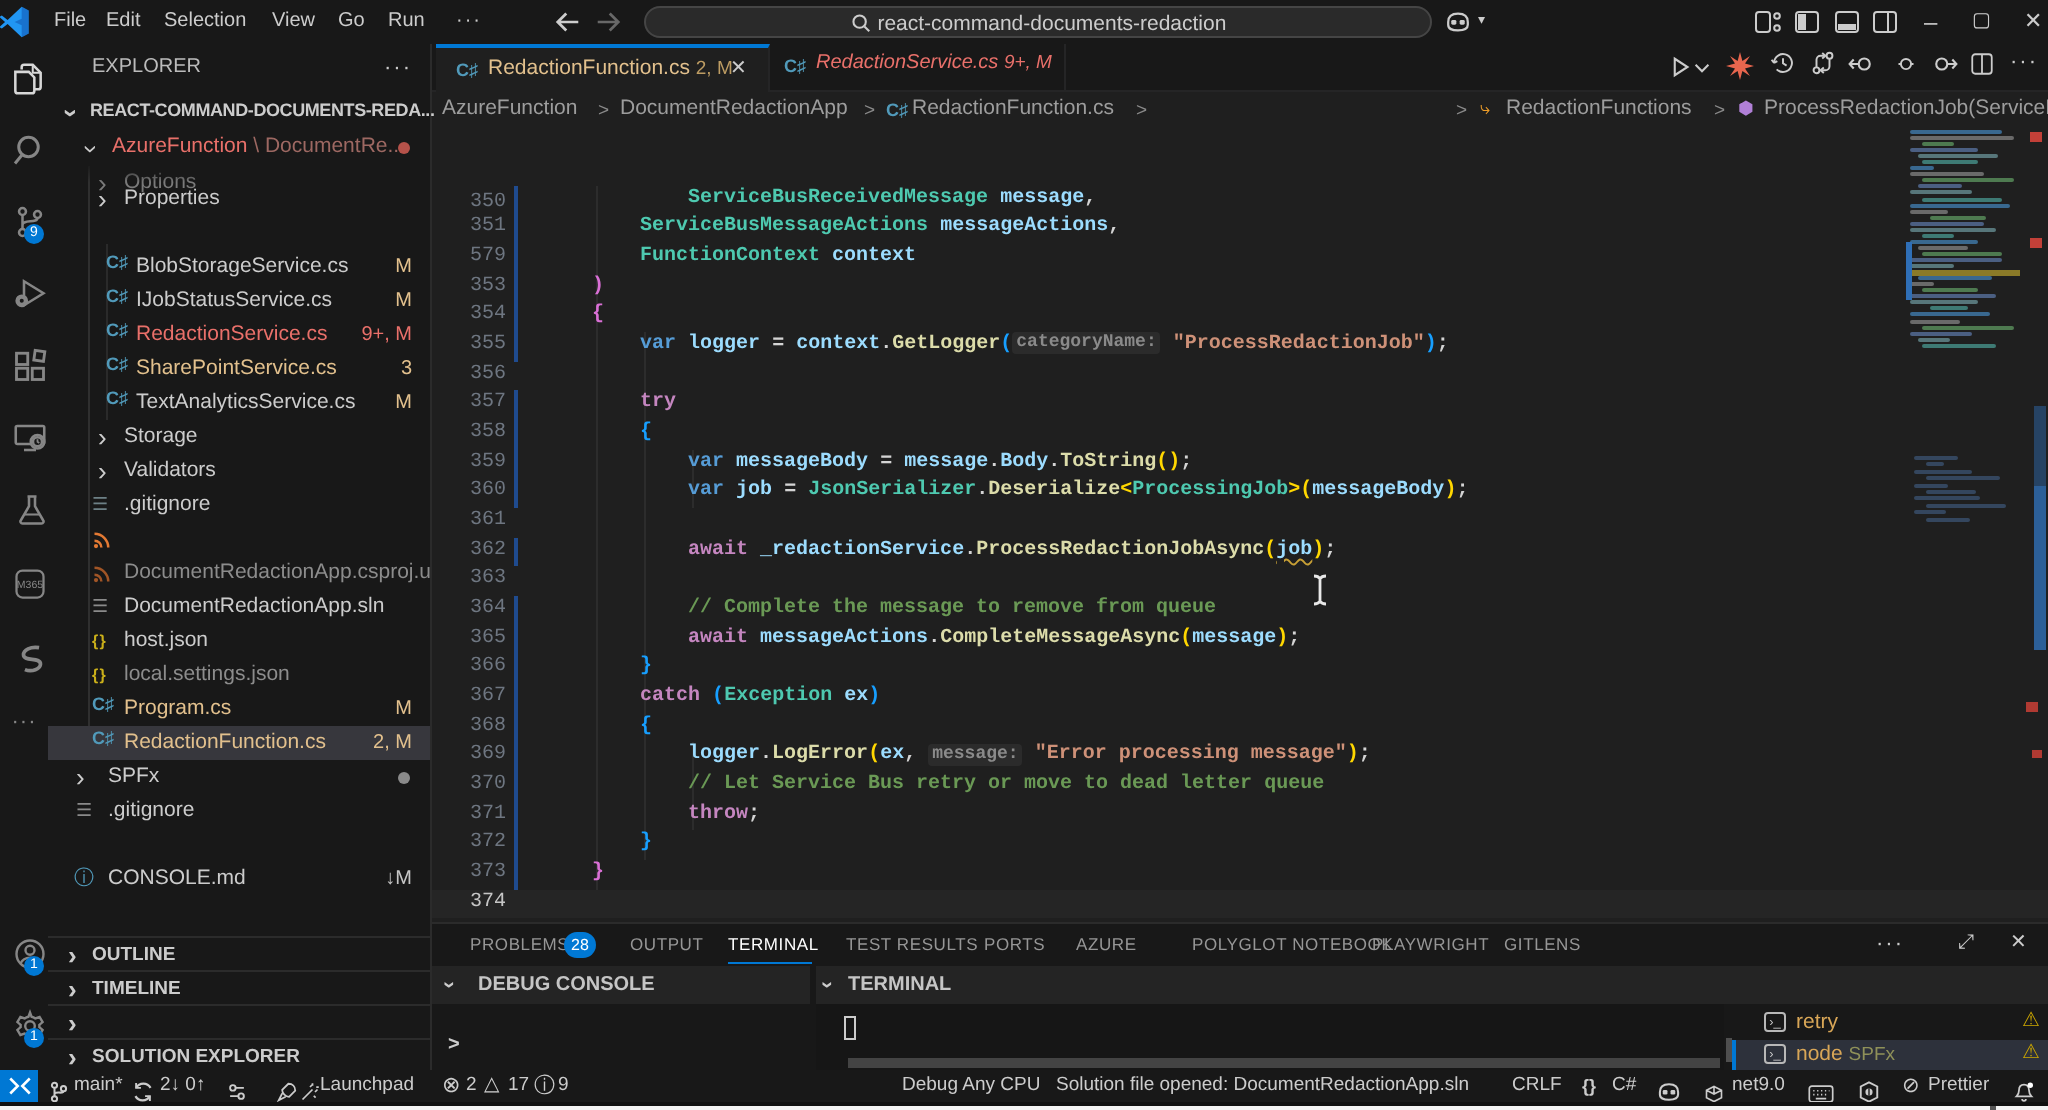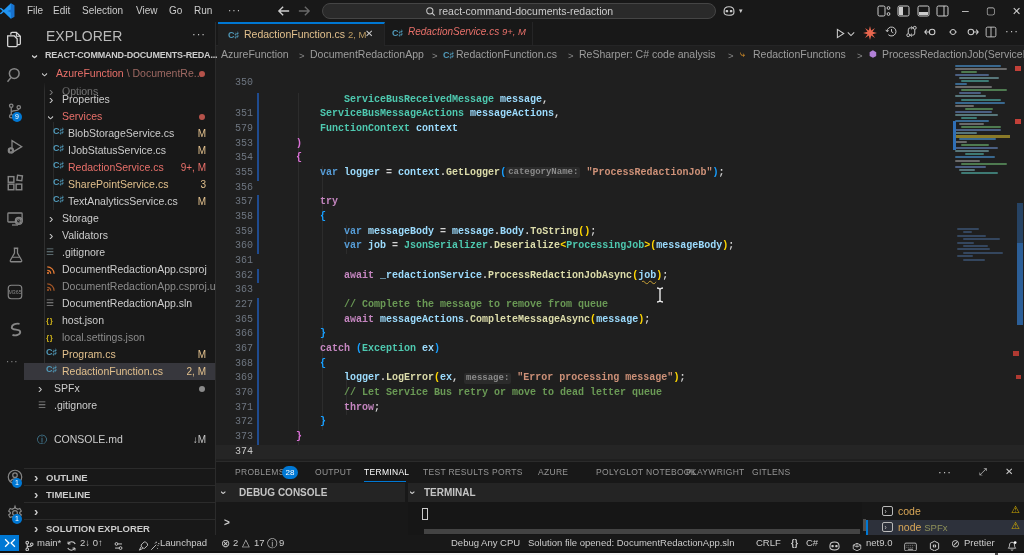--- a/index.html
+++ b/index.html
@@ -212,21 +212,21 @@
     <svg class="aicon" style="top:482px;left:3px" width="18" height="18" viewBox="0 0 24 24">
         <g stroke="#868686" stroke-width="1.6" fill="none">
           <circle cx="12" cy="12" r="3.2"></circle>
           <path d="M12 3 L13 5.8 C14 6 14.8 6.4 15.6 7 L18.4 6 L20.4 9.4 L18.2 11.3 C18.3 12.3 18.3 11.7 18.2 12.7 L20.4 14.6 L18.4 18 L15.6 17 C14.8 17.6 14 18 13 18.2 L12 21 L11 18.2 C10 18 9.2 17.6 8.4 17 L5.6 18 L3.6 14.6 L5.8 12.7 C5.7 11.7 5.7 12.3 5.8 11.3 L3.6 9.4 L5.6 6 L8.4 7 C9.2 6.4 10 6 11 5.8 Z"></path>
         </g>
       </svg>
     <div class="badge" style="left:12px;top:492px">1</div>
   </div>
 
   <div class="abs" id="sidebar">
-    <div class="abs" style="left:22px;top:6px;font-size:14px;color:#bbbbbb">EXPLORER</div>
+    <div class="abs" style="left:22px;top:6px;font-size:10px;color:#bbbbbb">EXPLORER</div>
     <div class="abs" style="left:168px;top:6px;font-size:11px;color:#cccccc;letter-spacing:1px">···</div>
 
     <div class="abs" style="left:19.5px;top:61px;width:1px;height:297px;background:#2f2f2f"></div>
     <div class="abs" style="left:29px;top:100px;width:1px;height:88px;background:#2a2a2a"></div>
     <div class="abs" style="left:0px;top:60px;width:191px;height:9px;background:linear-gradient(#181818f0,#18181800);z-index:2"></div>
 
     <div class="trow" style="top:25px;font-weight:bold;background:#181818;z-index:3">
         <span class="chev" style="left:9px;transform:rotate(90deg);transform-origin:45% 55%">›</span>
         <span style="position:absolute;left:21px;color:#cccccc;font-size:9px;letter-spacing:-0.2px">REACT-COMMAND-DOCUMENTS-REDA...</span>
       </div>
@@ -235,25 +235,20 @@
         <span style="position:absolute;left:32px" class="red">AzureFunction <span style="color:#9d6862">\ DocumentRe...</span></span>
         <div class="dot" style="right:10px;top:6px;background:#b5524a"></div>
       </div>
     <div class="trow" style="top:61px;color:#7a7a7a;">
         <span class="chev" style="left:25px;color:#7a7a7a">›</span>
         <span style="position:absolute;left:38px">Options</span>
       </div>
     <div class="trow" style="top:68.5px">
         <span class="chev" style="left:25px">›</span>
         <span style="position:absolute;left:38px">Properties</span>
-      </div>
-    <div class="trow" style="top:85.5px">
-        <span class="chev" style="left:25px;transform:rotate(90deg);transform-origin:45% 55%">›</span>
-        <span style="position:absolute;left:38px" class="red">Services</span>
-        <div class="dot" style="right:10px;top:6px;background:#b5524a"></div>
       </div>
     <div class="trow" style="top:102.5px">
         <span class="csicon" style="left:29px">C♯</span>
         <span style="position:absolute;left:44px">BlobStorageService.cs</span>
         <span class="tbadge yel">M</span>
       </div>
     <div class="trow" style="top:119.5px">
         <span class="csicon" style="left:29px">C♯</span>
         <span style="position:absolute;left:44px">IJobStatusService.cs</span>
         <span class="tbadge yel">M</span>
@@ -286,21 +281,20 @@
         <span style="position:absolute;left:38px">.gitignore</span>
       </div>
     <div class="trow" style="top:238.5px">
         <svg style="position:absolute;left:22px;top:4px" width="10" height="10" viewBox="0 0 16 16">
           <g fill="none" stroke="#e37933" stroke-width="2">
             <path d="M2 8.5 A5.5 5.5 0 0 1 7.5 14"></path>
             <path d="M2 3 A11 11 0 0 1 13 14"></path>
           </g>
           <circle cx="3.2" cy="12.8" r="1.7" fill="#e37933"></circle>
         </svg>
-        <span style="position:absolute;left:38px">DocumentRedactionApp.csproj</span>
       </div>
     <div class="trow" style="top:255.5px">
         <svg style="position:absolute;left:22px;top:4px" width="10" height="10" viewBox="0 0 16 16">
           <g fill="none" stroke="#a15526" stroke-width="2">
             <path d="M2 8.5 A5.5 5.5 0 0 1 7.5 14"></path>
             <path d="M2 3 A11 11 0 0 1 13 14"></path>
           </g>
           <circle cx="3.2" cy="12.8" r="1.7" fill="#a15526"></circle>
         </svg>
         <span style="position:absolute;left:38px" class="gray">DocumentRedactionApp.csproj.u...</span>
@@ -426,40 +420,39 @@
   </div>
 
   <div class="abs" id="crumbs">
     <span class="abs" style="left:5px">AzureFunction</span>
       <span class="abs" style="left:83px;font-size:9.5px;color:#8a8a8a;top:0.5px">&gt;</span>
     <span class="abs" style="left:94px">DocumentRedactionApp</span>
       <span class="abs" style="left:216px;font-size:9.5px;color:#8a8a8a;top:0.5px">&gt;</span>
     <span class="csicon" style="left:227px;top:3px">C♯</span>
     <span class="abs" style="left:240px">RedactionFunction.cs</span>
       <span class="abs" style="left:352px;font-size:9.5px;color:#8a8a8a;top:0.5px">&gt;</span>
-    <span class="abs" style="left:363px">ReSharper: C# code analysis</span>
       <span class="abs" style="left:512px;font-size:9.5px;color:#8a8a8a;top:0.5px">&gt;</span>
     <span class="abs" style="left:524px;top:3px;width:10px;height:10px;line-height:10px;font-size:9px;color:#ee9d28">⤷</span>
     <span class="abs" style="left:537px">RedactionFunctions</span>
       <span class="abs" style="left:641px;font-size:9.5px;color:#8a8a8a;top:0.5px">&gt;</span>
     <span class="abs" style="left:653px;top:3px;width:10px;height:10px;line-height:10px;font-size:9px;color:#b180d7">⬢</span>
     <span class="abs" style="left:666px">ProcessRedactionJob(ServiceBusReceivedMessa</span>
   </div>
 
   <div class="abs" id="editor">
     <div class="abs" style="left:0;top:381.6px;width:808px;height:14.7px;background:#252525"></div>
     <div class="ig" style="left:81.5px;top:29.5px;height:352.1px"></div>
     <div class="ig" style="left:105.5px;top:102.8px;height:264.1px"></div>
     <div class="ig" style="left:129.5px;top:161.5px;height:29.3px"></div>
     <div class="ig" style="left:129.5px;top:308.2px;height:44.0px"></div>
     <div class="gut" style="top:29.5px;height:88.0px"></div>
     <div class="gut" style="top:132.2px;height:58.7px"></div>
     <div class="gut" style="top:205.5px;height:14.7px"></div>
     <div class="gut" style="top:234.9px;height:146.7px"></div>
-    <div class="ln" style="top:13px;color:#6e7681">350</div>
+    <div class="ln" style="top:32px;color:#6e7681">350</div>
     <div class="cl" style="left:56px;top:29.5px">            <span class="ty">ServiceBusReceivedMessage</span> <span class="va">message</span>,</div>
     <div class="ln" style="top:44.2px;color:#6e7681">351</div>
     <div class="cl" style="left:56px;top:44.2px">        <span class="ty">ServiceBusMessageActions</span> <span class="va">messageActions</span>,</div>
     <div class="ln" style="top:58.8px;color:#6e7681">579</div>
     <div class="cl" style="left:56px;top:58.8px">        <span class="ty">FunctionContext</span> <span class="va">context</span></div>
     <div class="ln" style="top:73.5px;color:#6e7681">353</div>
     <div class="cl" style="left:56px;top:73.5px">    <span class="b2">)</span></div>
     <div class="ln" style="top:88.2px;color:#6e7681">354</div>
     <div class="cl" style="left:56px;top:88.2px">    <span class="b2">{</span></div>
     <div class="ln" style="top:102.8px;color:#6e7681">355</div>
@@ -470,21 +463,21 @@
     <div class="ln" style="top:146.9px;color:#6e7681">358</div>
     <div class="cl" style="left:56px;top:146.9px">        <span class="b3">{</span></div>
     <div class="ln" style="top:161.5px;color:#6e7681">359</div>
     <div class="cl" style="left:56px;top:161.5px">            <span class="kw">var</span> <span class="va">messageBody</span> = <span class="va">message</span>.<span class="va">Body</span>.<span class="fn">ToString</span><span class="b1">()</span>;</div>
     <div class="ln" style="top:176.2px;color:#6e7681">360</div>
     <div class="cl" style="left:56px;top:176.2px">            <span class="kw">var</span> <span class="va">job</span> = <span class="ty">JsonSerializer</span>.<span class="fn">Deserialize</span><span class="b1">&lt;</span><span class="ty">ProcessingJob</span><span class="b1">&gt;(</span><span class="va">messageBody</span><span class="b1">)</span>;</div>
     <div class="ln" style="top:190.9px;color:#6e7681">361</div>
     <div class="ln" style="top:205.5px;color:#6e7681">362</div>
     <div class="cl" style="left:56px;top:205.5px">            <span class="ct">await</span> <span class="va">_redactionService</span>.<span class="fn">ProcessRedactionJobAsync</span><span class="b1">(</span><span class="va" style="text-decoration:underline wavy #c8a035;text-decoration-thickness:1px;text-underline-offset:2px">job</span><span class="b1">)</span>;</div>
     <div class="ln" style="top:220.2px;color:#6e7681">363</div>
-    <div class="ln" style="top:234.9px;color:#6e7681">227</div>
+    <div class="ln" style="top:234.9px;color:#6e7681">364</div>
     <div class="cl" style="left:56px;top:234.9px">            <span class="cm">// Complete the message to remove from queue</span></div>
     <div class="ln" style="top:249.6px;color:#6e7681">365</div>
     <div class="cl" style="left:56px;top:249.6px">            <span class="ct">await</span> <span class="va">messageActions</span>.<span class="fn">CompleteMessageAsync</span><span class="b1">(</span><span class="va">message</span><span class="b1">)</span>;</div>
     <div class="ln" style="top:264.2px;color:#6e7681">366</div>
     <div class="cl" style="left:56px;top:264.2px">        <span class="b3">}</span></div>
     <div class="ln" style="top:278.9px;color:#6e7681">367</div>
     <div class="cl" style="left:56px;top:278.9px">        <span class="ct">catch</span> <span class="b3">(</span><span class="ty">Exception</span> <span class="va">ex</span><span class="b3">)</span></div>
     <div class="ln" style="top:293.6px;color:#6e7681">368</div>
     <div class="cl" style="left:56px;top:293.6px">        <span class="b3">{</span></div>
     <div class="ln" style="top:308.2px;color:#6e7681">369</div>
@@ -593,21 +586,21 @@
     <div class="abs" style="left:0;top:40px;width:189px;height:34px;background:#181818"></div>
     <div class="abs" style="left:192px;top:40px;width:454px;height:34px;background:#161616"></div>
     <div class="abs" style="left:650px;top:40px;width:158px;height:34px;background:#181818"></div>
     <span class="abs" style="left:8px;top:55px;color:#cccccc;font-size:10px;font-weight:bold">&gt;</span>
     <div class="abs" style="left:206px;top:46px;width:5.5px;height:12px;border:1px solid #cccccc"></div>
     <div class="abs" style="left:208px;top:66.5px;width:436px;height:5px;background:#434343"></div>
     <div class="abs" style="left:647px;top:57px;width:3px;height:12px;background:#4f4f4f"></div>
 
     <div class="abs" style="left:650px;top:57.5px;width:158px;height:16.5px;background:#2d313b;border-left:2px solid #0078d4"></div>
     <div class="abs" style="left:666px;top:44px;width:11px;height:10px;border:1px solid #b8b8b8;border-radius:2px;color:#cccccc;font-size:6.5px;line-height:9px;text-align:center">›_</div>
-    <span class="abs" style="left:682px;top:43px;font-size:10.5px;color:#d8a657">code</span>
+    <span class="abs" style="left:682px;top:43px;font-size:10.5px;color:#d8a657">retry</span>
     <span class="abs" style="left:795px;top:42px;font-size:10px;color:#cca700">⚠</span>
     <div class="abs" style="left:666px;top:60px;width:11px;height:10px;border:1px solid #b8b8b8;border-radius:2px;color:#cccccc;font-size:6.5px;line-height:9px;text-align:center">›_</div>
     <span class="abs" style="left:682px;top:59px;font-size:10.5px;color:#d8a657">node <span style="color:#8f9159;font-size:9.5px">SPFx</span></span>
     <span class="abs" style="left:795px;top:58px;font-size:10px;color:#cca700">⚠</span>
   </div>
 
   <div class="abs" id="status">
     <div class="abs" style="left:0;top:0;width:18.5px;height:16px;background:#0078d4"></div>
     <svg class="abs" style="left:3.5px;top:3px" width="12" height="10" viewBox="0 0 16 13">
         <g stroke="#ffffff" stroke-width="1.7" fill="none">

